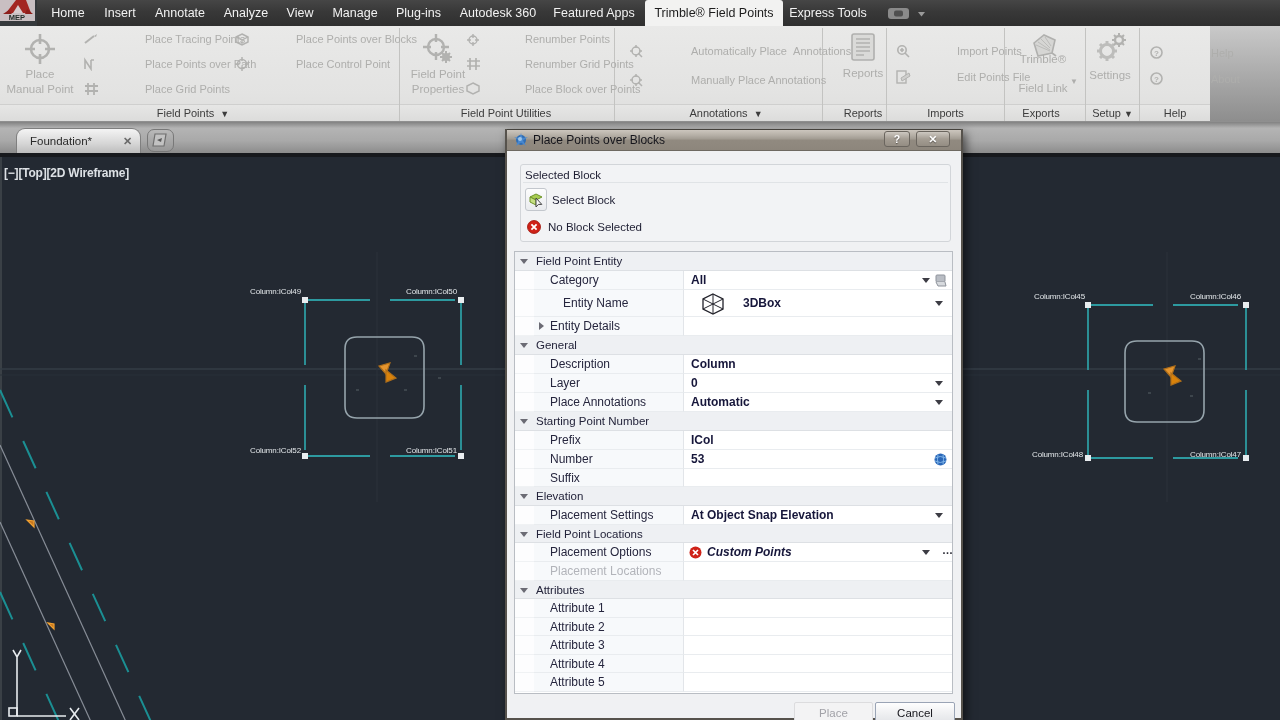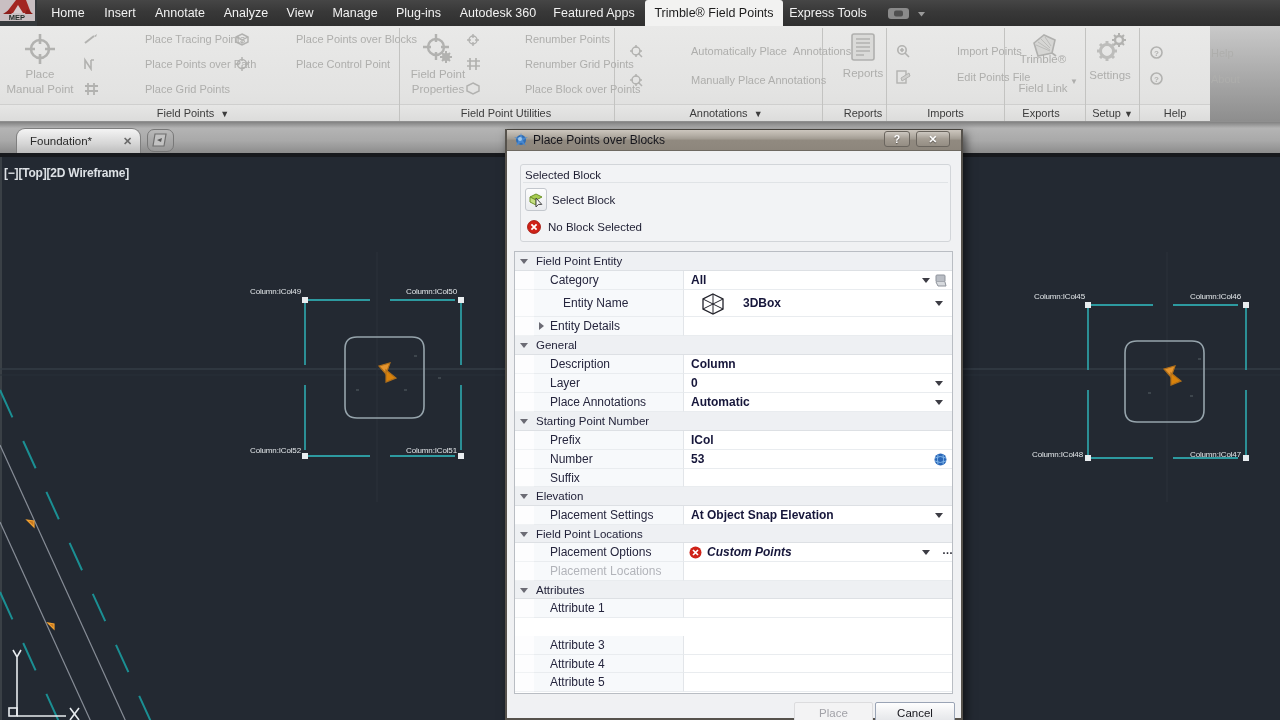--- a/index.html
+++ b/index.html
@@ -542,20 +542,27 @@
         <div class="cata" style="top:7px;"></div>
         <span>Attributes</span>
       </div>
 <div class="prow" style="top:347px;height:19px;">
         <div class="gut"></div>
         <div class="plab">
           <span>Attribute 1</span>
         </div>
         <div class="pval"></div>
       </div>
+<div class="prow" style="top:366px;height:18px;">
+        <div class="gut"></div>
+        <div class="plab">
+          <span>Attribute 2</span>
+        </div>
+        <div class="pval"></div>
+      </div>
 <div class="prow" style="top:384px;height:19px;">
         <div class="gut"></div>
         <div class="plab">
           <span>Attribute 3</span>
         </div>
         <div class="pval"></div>
       </div>
 <div class="prow" style="top:403px;height:18px;">
         <div class="gut"></div>
         <div class="plab">

